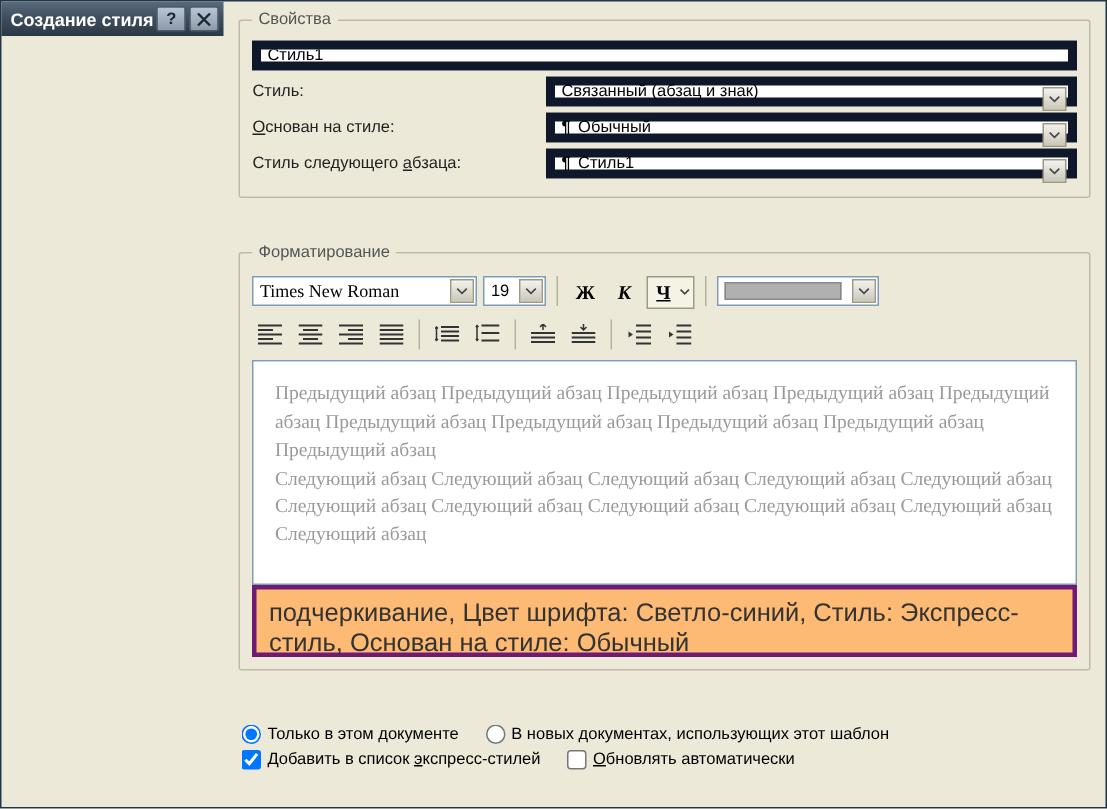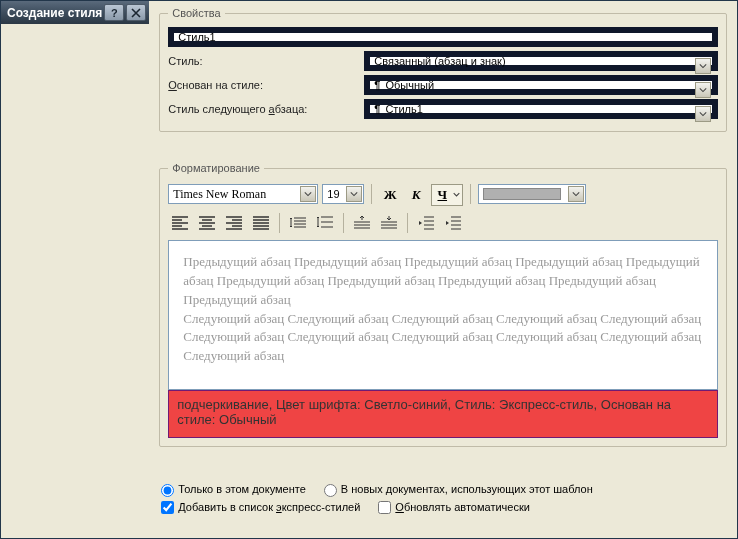--- a/index.html
+++ b/index.html
@@ -120,22 +120,22 @@
     color:#9a9a9a;
     font-family:"Times New Roman",serif;
     font-size:13px;
     line-height:1.45;
     overflow:hidden;
   }
   .preview .sample {
     color:#6a7d95; text-decoration:underline; margin:8px 0;
   }
   .desc {
-    border:1px solid #701a75; background:#ef4444;
-    padding:6px 8px; font-size:13px; color:#333;
+    border:3px solid #701a75; background:#fdba74;
+    padding:6px 8px; font-size:17px; color:#333;
     height:48px;
   }
   .opts { padding:6px 2px; }
   .opts .line { display:flex;align-items:center;gap:18px;margin-bottom:4px; }
   input[type=checkbox], input[type=radio] { margin:0 4px 0 0; vertical-align:middle; }
   .footer {
     display:flex;align-items:center;gap:6px;padding-top:4px;
   }
   .btn {
     height:22px;

